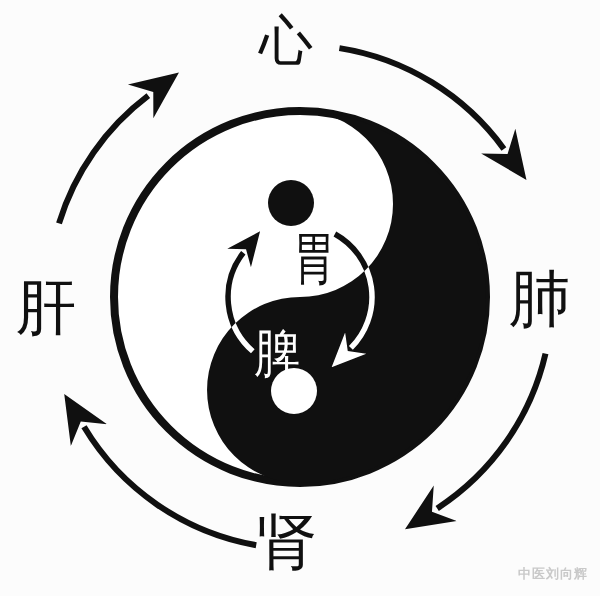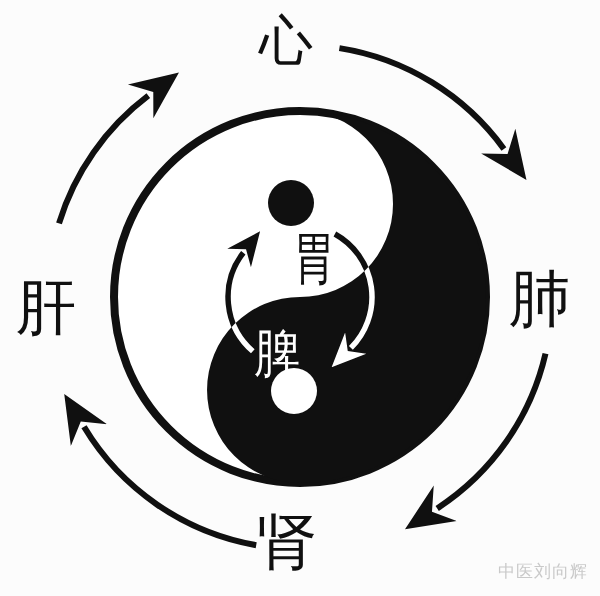--- a/index.html
+++ b/index.html
@@ -12,21 +12,21 @@
     font-family:"Liberation Serif","DejaVu Serif",serif;
     fill:#101010;text-anchor:middle;dominant-baseline:central;font-weight:500;
   }
   .inner-label{
     font-family:"Liberation Serif","DejaVu Serif",serif;
     text-anchor:middle;dominant-baseline:central;font-weight:500;
   }
   .watermark{
     position:absolute;right:12px;bottom:13px;
     font-family:"Liberation Sans","DejaVu Sans",sans-serif;
-    font-size:17px;letter-spacing:1px;color:#c9c9c9;font-weight:400;
+    font-size:13px;letter-spacing:1px;color:#c9c9c9;font-weight:700;
     user-select:none;
   }
 </style>
 </head>
 <body>
 
 <div class="stage">
   <svg width="600" height="596" viewBox="0 0 600 596">
     <defs>
       <marker id="headBig" viewBox="0 0 10 10" refX="2" refY="5" markerWidth="8" markerHeight="8" orient="auto">

